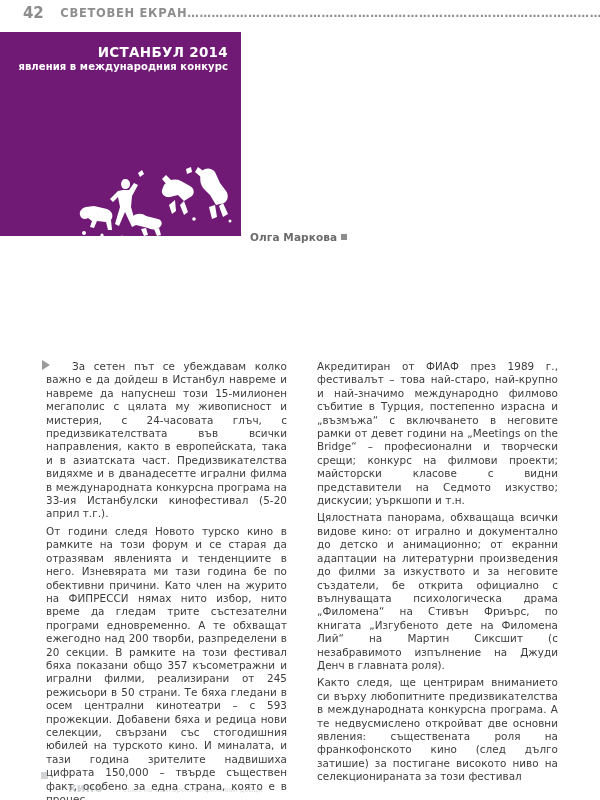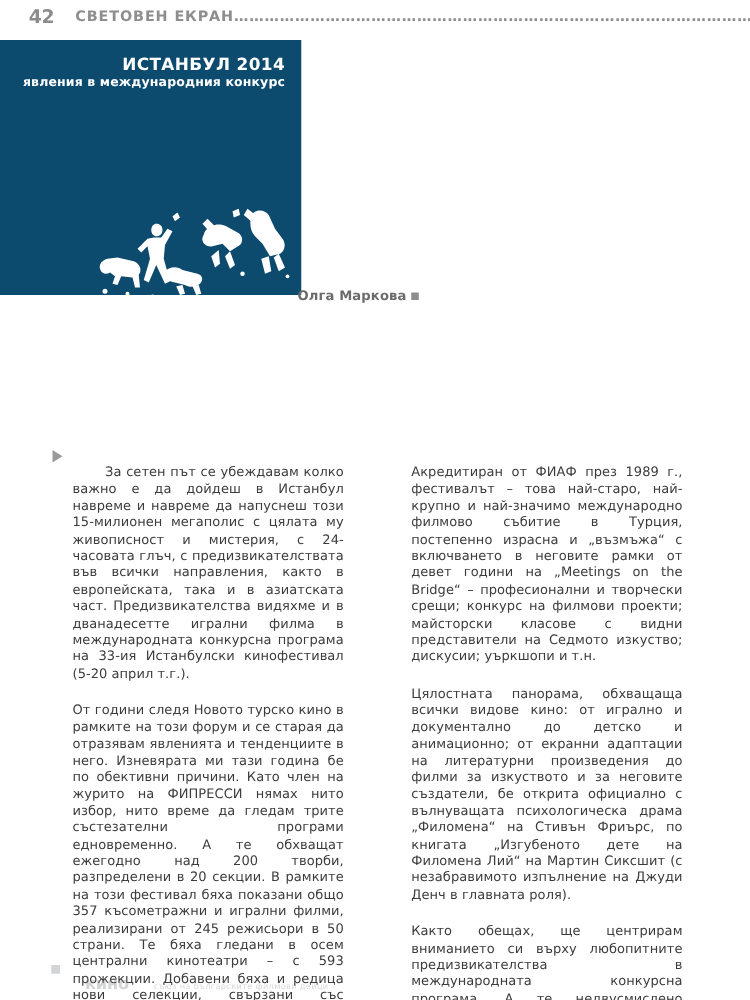--- a/index.html
+++ b/index.html
@@ -43,21 +43,21 @@
     flex: 1;
   }
 
   
   .hero {
     position: absolute;
     left: 0;
     top: 32px;
     width: 241px;
     height: 204px;
-    background: #0c4a6e;
+    background: #701a75;
     overflow: hidden;
   }
   .hero-title {
     position: absolute;
     right: 13px;
     top: 12px;
     font-size: 13.5px;
     font-weight: bold;
     color: #ffffff;
     letter-spacing: 0.3px;
@@ -79,21 +79,21 @@
     position: absolute;
     left: 78px;
     bottom: -4px;
     width: 160px;
     height: 95px;
   }
 
   
   .byline {
     position: absolute;
-    left: 238px;
+    left: 250px;
     top: 231px;
     display: flex;
     align-items: center;
     gap: 4px;
   }
   .byline-name {
     font-size: 10.5px;
     font-weight: bold;
     color: #6b6b6b;
     letter-spacing: 0.1px;
@@ -111,21 +111,21 @@
     left: 42px;
     top: 356px;
     width: 520px;
     display: flex;
     gap: 22px;
   }
   .col {
     width: 249px;
   }
   .col p {
-    margin: 16px;
+    margin: 4px;
     font-size: 10.4px;
     line-height: 13.4px;
     text-align: justify;
     color: #3c3c3c;
     letter-spacing: 0.05px;
     hyphens: none;
   }
   .col p + p {
     margin-top: 0;
   }
@@ -227,21 +227,21 @@
 
 <span class="para-marker"></span>
 <div class="columns">
   <div class="col">
     <p><span class="first-indent"></span><span>За сетен път се убеждавам колко важно е да дойдеш в Истанбул навреме и навреме да напуснеш този 15-милионен мегаполис с цялата му живописност и мистерия, с 24-часовата глъч, с предизвикателствата във всички направления, както в европейската, така и в азиатската част. Предизвикателства видяхме и в дванадесетте игрални филма в международната конкурсна програма на 33-ия Истанбулски кинофестивал (5-20 април т.г.).</span></p>
     <p>От години следя Новото турско кино в рамките на този форум и се старая да отразявам явленията и тенденциите в него. Изневярата ми тази година бе по обективни причини. Като член на журито на ФИПРЕССИ нямах нито избор, нито време да гледам трите състезателни програми едновременно. А те обхващат ежегодно над 200 творби, разпределени в 20 секции. В рамките на този фестивал бяха показани общо 357 късометражни и игрални филми, реализирани от 245 режисьори в 50 страни. Те бяха гледани в осем централни кинотеатри – с 593 прожекции. Добавени бяха и редица нови селекции, свързани със стогодишния юбилей на турското кино. И миналата, и тази година зрителите надвишиха цифрата 150,000 – твърде съществен факт, особено за една страна, която е в процес</p>
   </div>
   <div class="col">
     <p>Акредитиран от ФИАФ през 1989 г., фестивалът – това най-старо, най-крупно и най-значимо международно филмово събитие в Турция, постепенно израсна и „възмъжа“ с включването в неговите рамки от девет години на „Meetings on the Bridge“ – професионални и творчески срещи; конкурс на филмови проекти; майсторски класове с видни представители на Седмото изкуство; дискусии; уъркшопи и т.н.</p>
     <p>Цялостната панорама, обхващаща всички видове кино: от игрално и документално до детско и анимационно; от екранни адаптации на литературни произведения до филми за изкуството и за неговите създатели, бе открита официално с вълнуващата психологическа драма „Филомена“ на Стивън Фриърс, по книгата „Изгубеното дете на Филомена Лий“ на Мартин Сиксшит (с незабравимото изпълнение на Джуди Денч в главната роля).</p>
-    <p>Както обещах, ще центрирам вниманието си върху любопитните предизвикателства в международната конкурсна програма. А те недвусмислено откройват две основни явления: съществената роля на франкофонското кино (след дълго затишие) за постигане високото ниво на селекционираната за този фестивал</p>
+    <p>Както следя, ще центрирам вниманието си върху любопитните предизвикателства в международната конкурсна програма. А те недвусмислено откройват две основни явления: съществената роля на франкофонското кино (след дълго затишие) за постигане високото ниво на селекционираната за този фестивал</p>
   </div>
 </div>
 
 <div class="footer">
   <span class="footer-mark"></span>
   <span class="footer-logo">кино</span>
   <span class="footer-text">съюз на българските филмови дейци</span>
 </div>
 
 </body></html>

